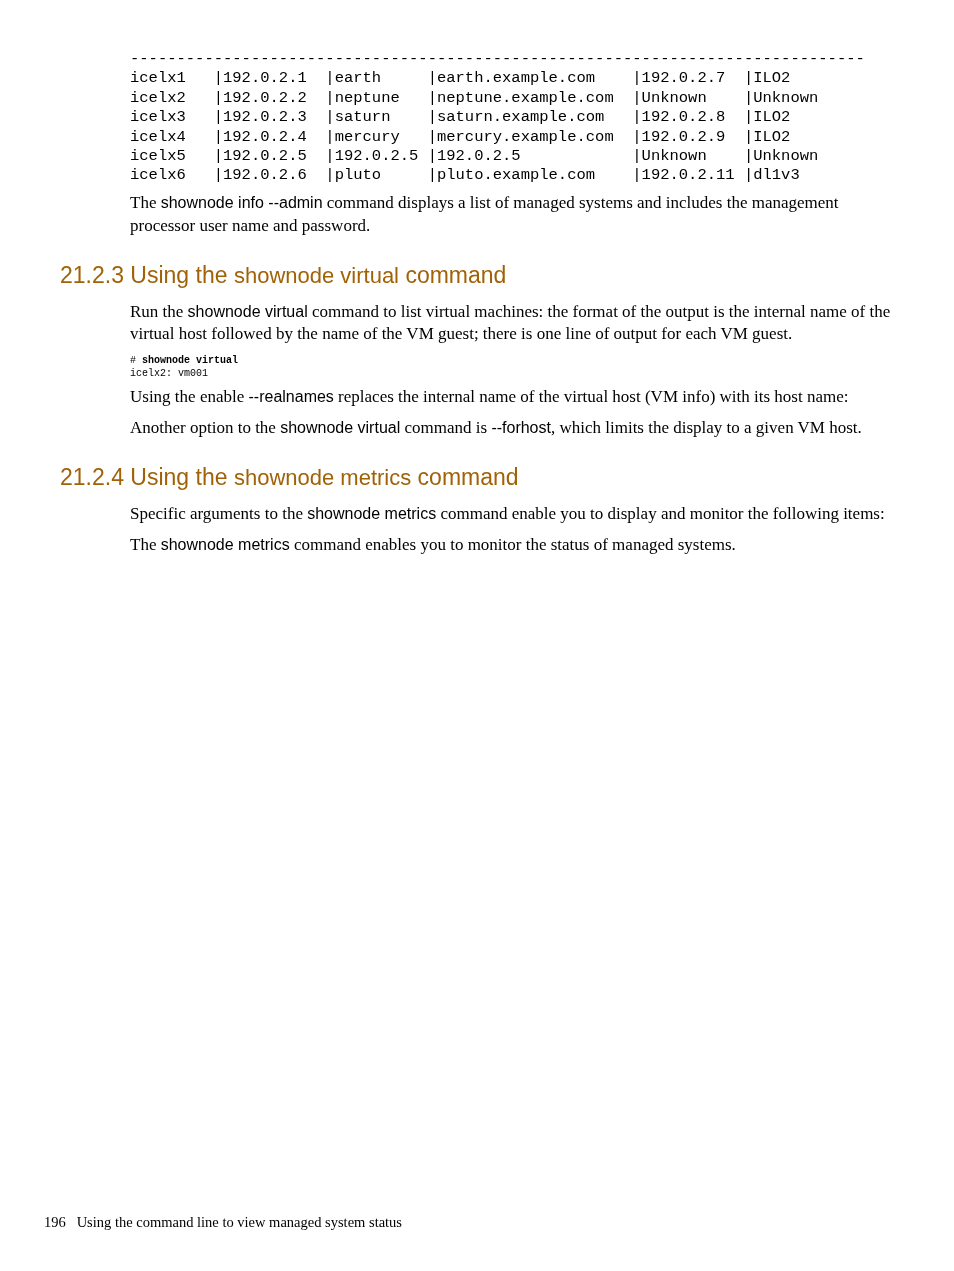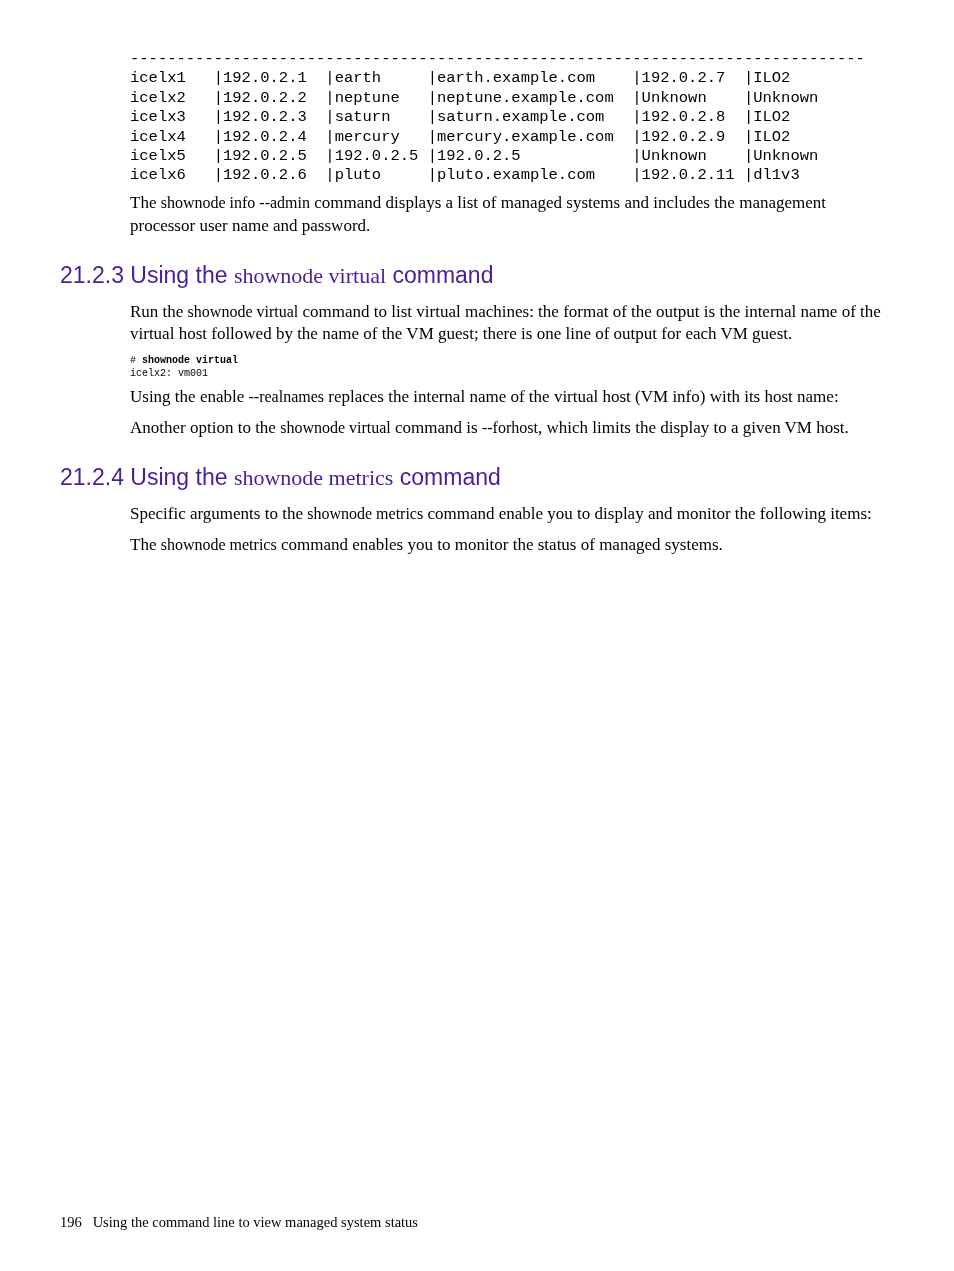--- a/index.html
+++ b/index.html
@@ -12,38 +12,38 @@
     background: #fff;
     width: 954px;
   }
   .page {
     padding: 50px 60px 40px 60px;
     box-sizing: border-box;
     min-height: 1271px;
     position: relative;
   }
   .mono-inline {
-    font-family: Liberation Serif, serif;
+    font-family: Liberation Sans, sans-serif;
     font-size: 16px;
     margin-top: 38px;
   }
   .preblock {
     font-family: "Courier New", Courier, monospace;
     font-size: 15.5px;
     white-space: pre;
     margin: 0 0 4px 70px;
     line-height: 1.25;
   }
   p.body {
     margin: 6px 0 8px 70px;
   }
   h2.section {
     font-family: Arial, Helvetica, sans-serif;
     font-weight: normal;
-    color: #4c1d95;
+    color: #a16207;
     font-size: 23px;
     margin: 22px 0 10px 0;
   }
   ul.metrics {
     margin: 6px 0 0 70px;
     padding-left: 26px;
   }
   ul.metrics li {
     font-family: "Courier New", Courier, monospace;
     font-size: 15.5px;
@@ -51,21 +51,21 @@
     padding-left: 6px;
   }
   ul.metrics li::marker {
     font-family: Arial, sans-serif;
     font-size: 15px;
     color: #000;
   }
   .footer {
     position: absolute;
     bottom: 38px;
-    left: 60px;
+    left: 44px;
     font-size: 14.5px;
   }
   .cmdblock {
     margin: 6px 0 2px 70px;
     font-family: "Courier New", Courier, monospace;
     font-size: 10px;
     line-height: 1.3;
   }
   .cmdblock .prompt { font-weight: normal; }
   .cmdblock .bold { font-weight: bold; }

